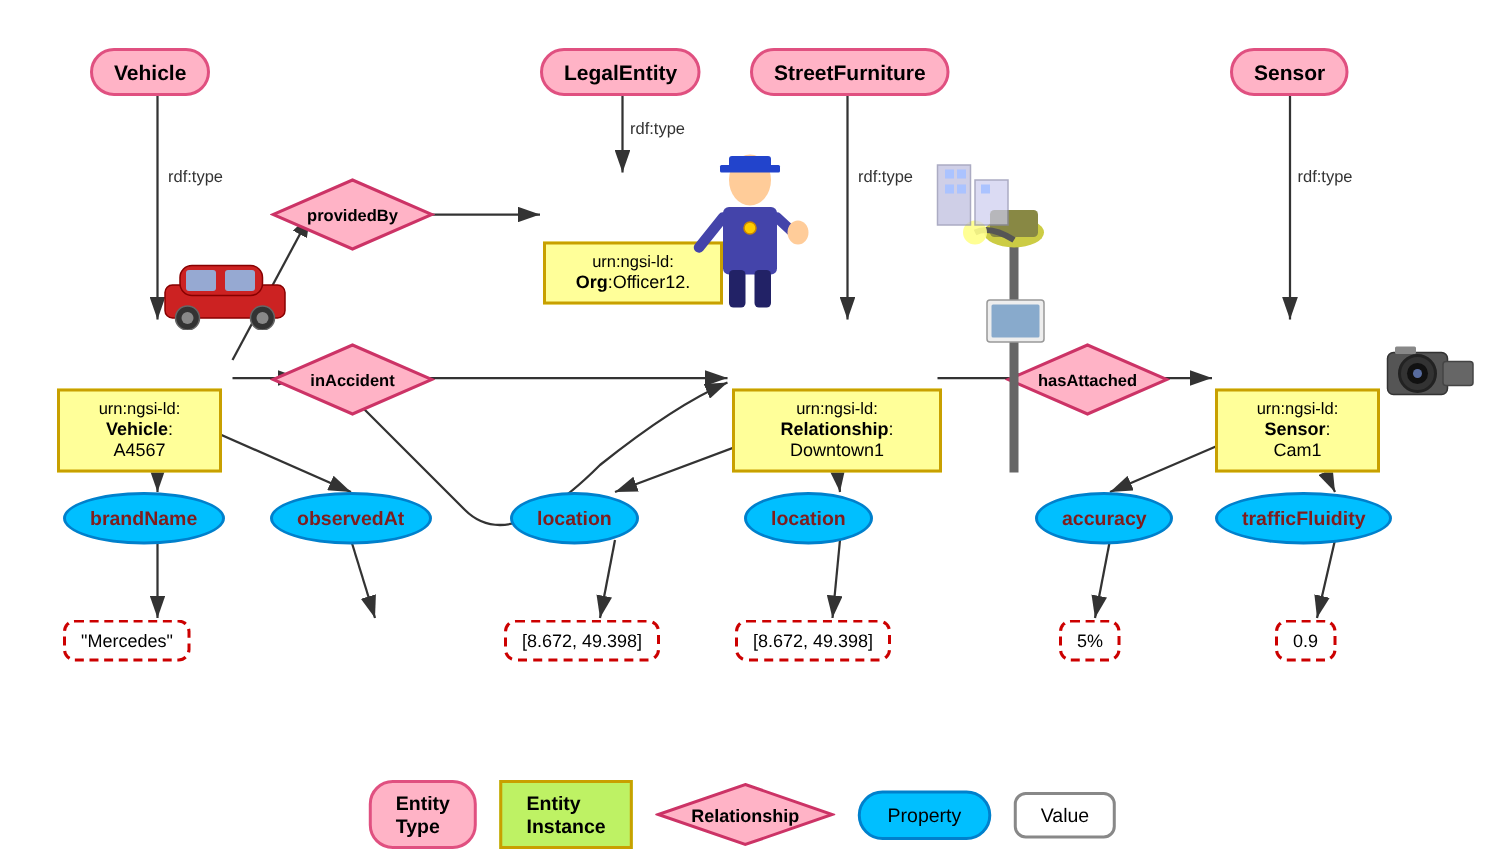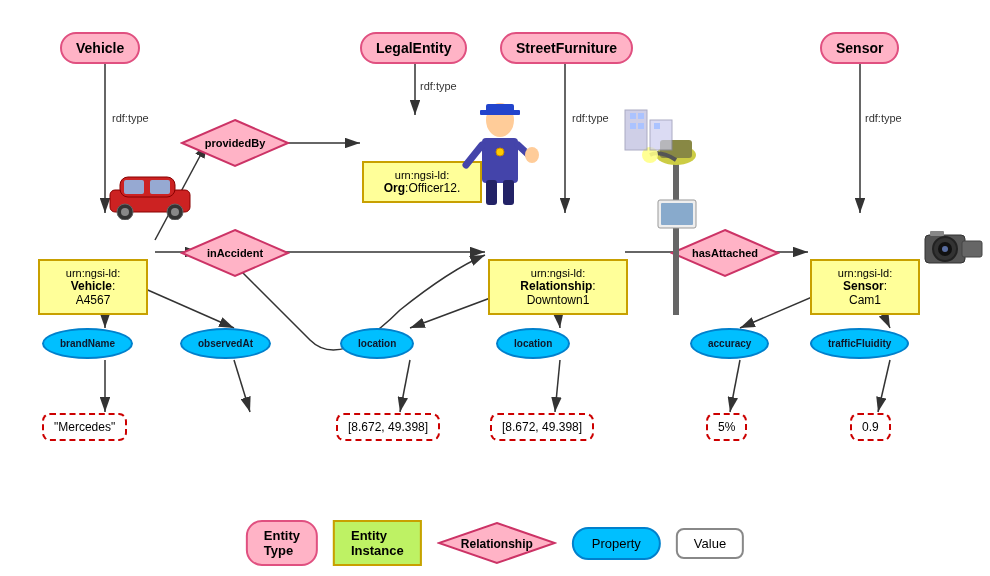--- a/index.html
+++ b/index.html
@@ -47,24 +47,24 @@
     .entity-instance .urn-bold {
       font-weight: bold;
     }
     
     .property {
       position: absolute;
       background: #00bfff;
       border: 2px solid #0080cc;
       border-radius: 50%;
       padding: 8px 16px;
-      font-size: 10px;
+      font-size: 13px;
       font-weight: bold;
       text-align: center;
-      color: #0f172a;
+      color: #7f1d1d;
       white-space: nowrap;
     }
     
     .value {
       position: absolute;
       background: #fff;
       border: 2px dashed #cc0000;
       border-radius: 8px;
       padding: 5px 10px;
       font-size: 12px;

